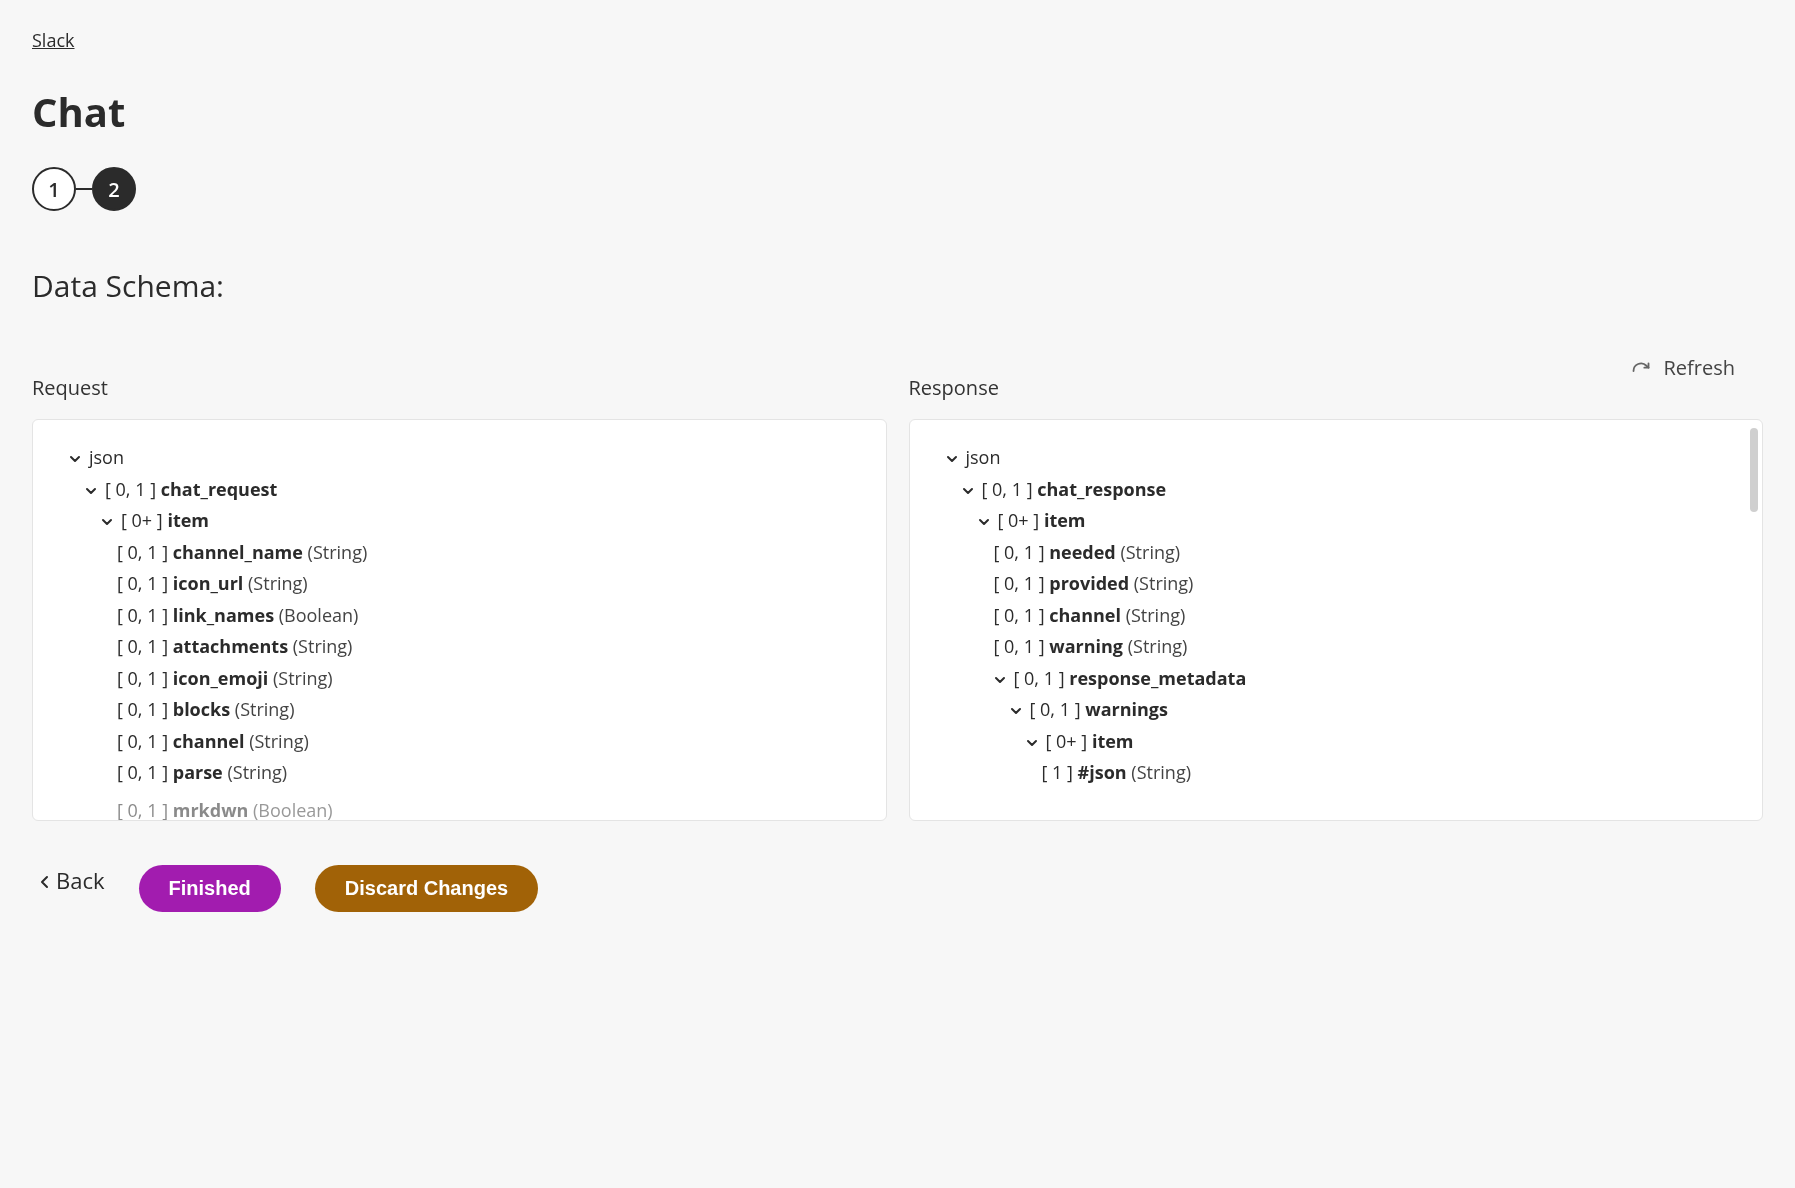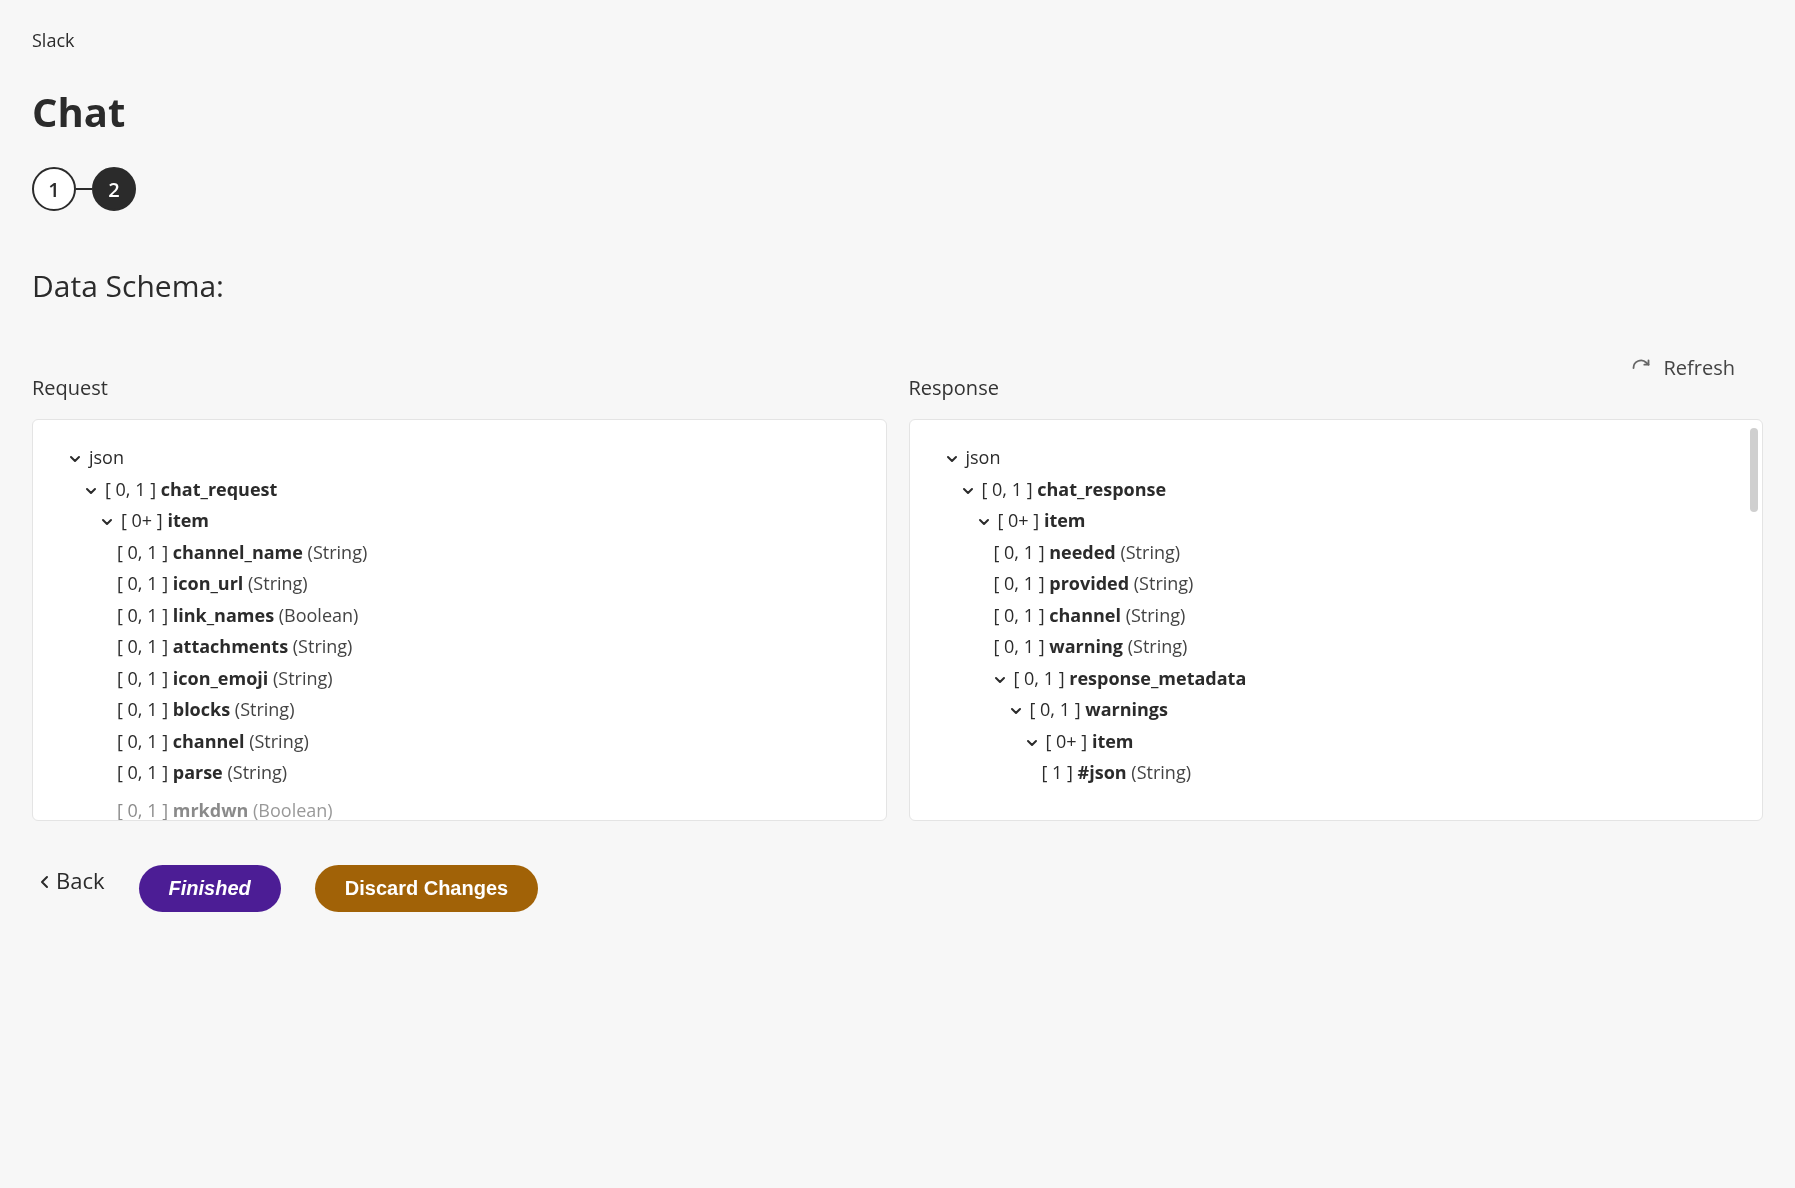--- a/index.html
+++ b/index.html
@@ -4,20 +4,21 @@
 <style>
   * { box-sizing: border-box; margin: 0; padding: 0; }
   body {
     background: #f7f7f7;
     font-family: "Segoe UI", "Open Sans", "Helvetica Neue", Arial, sans-serif;
     color: #2b2b2b;
     padding: 28px 32px 40px 32px;
   }
   .breadcrumb {
     font-size: 18px;
+    text-decoration: underline;
     color: #2b2b2b;
     cursor: pointer;
     display: inline-block;
     margin-bottom: 32px;
   }
   .page-title {
     font-size: 40px;
     font-weight: 700;
     margin-bottom: 28px;
   }
@@ -58,21 +59,21 @@
     margin-bottom: 52px;
   }
   .columns-wrap {
     position: relative;
   }
   .refresh-row {
     position: absolute;
     right: 28px;
     top: -4px;
     display: flex;
-    align-items: center;
+    align-items: flex-end;
     gap: 12px;
     cursor: pointer;
     font-size: 20px;
     color: #444;
   }
   .refresh-icon svg { display: block; }
   .columns {
     display: flex;
     gap: 22px;
     align-items: flex-start;
@@ -150,21 +151,21 @@
   }
   .btn {
     border: none;
     border-radius: 999px;
     padding: 12px 30px;
     font-size: 20px;
     font-weight: 600;
     color: #fff;
     cursor: pointer;
   }
-  .btn-primary { background: #4c1d95; font-style: italic; }
+  .btn-primary { background: #a21caf; }
   .btn-secondary { background: #a16207; }
   .cut {
     opacity: 0.55;
     transform: translateY(6px);
   }
 </style>
 </head>
 <body>
 
 

